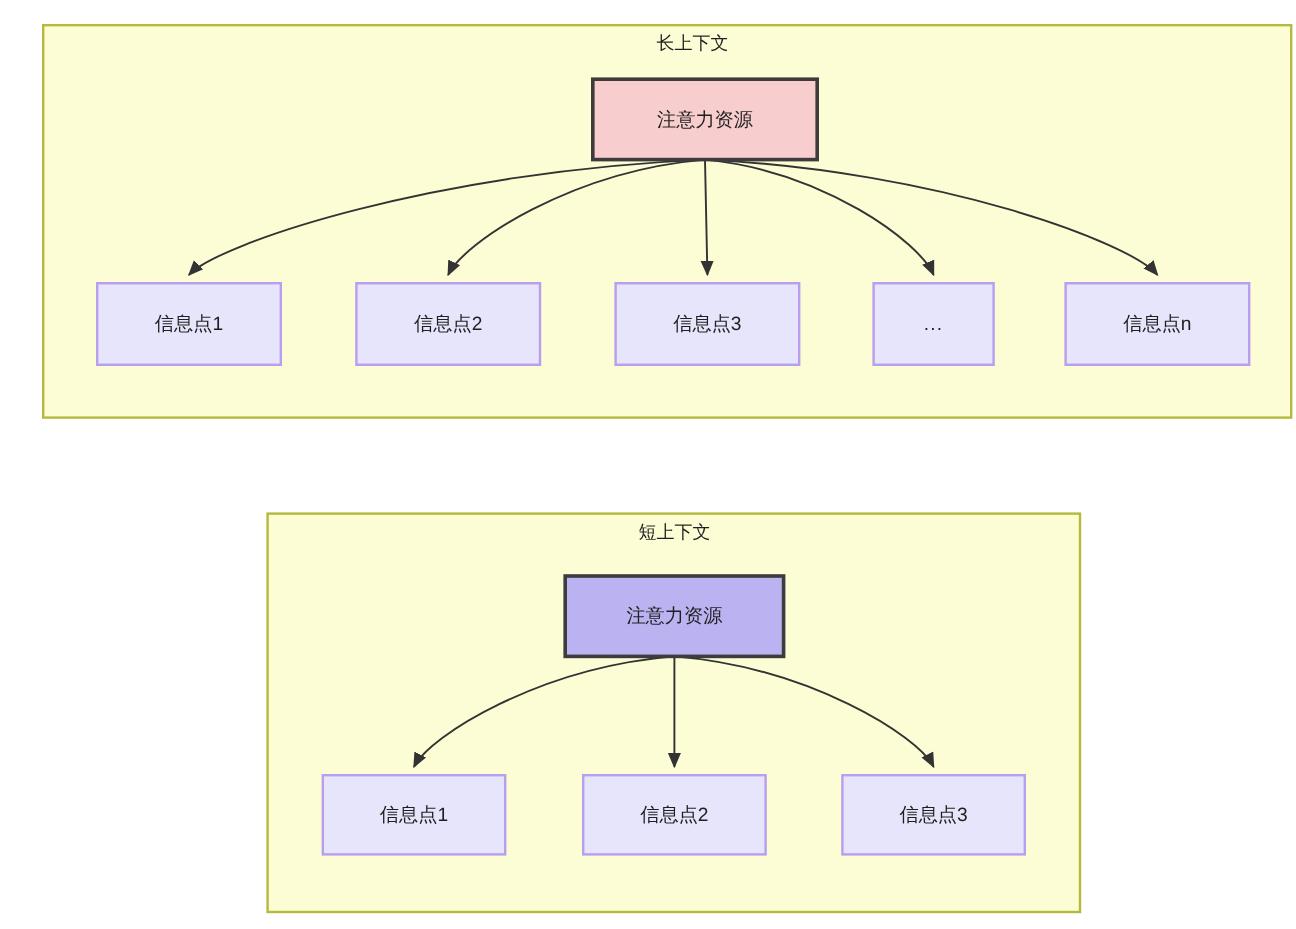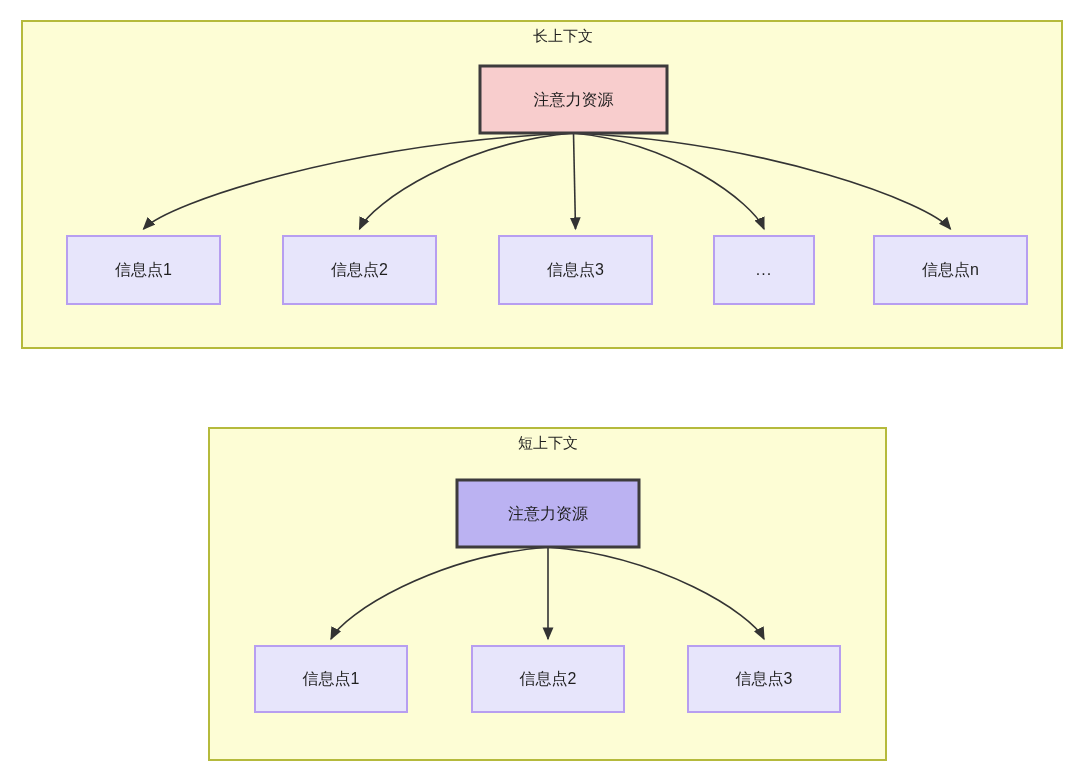--- a/index.html
+++ b/index.html
@@ -9,21 +9,21 @@
   }
   body {
     width: 1080px;
     height: 774px;
     position: relative;
     font-family: "Liberation Sans", "DejaVu Sans", sans-serif;
     overflow: hidden;
   }
   #diagram-root {
     position: absolute;
-    left: 2px; top: 0;
+    left: 16px; top: 0;
     width: 1008px;
     height: 774px;
   }
   svg#canvas {
     position: absolute;
     left: 0; top: 0;
     width: 1080px;
     height: 774px;
   }
   .panel-rect {

